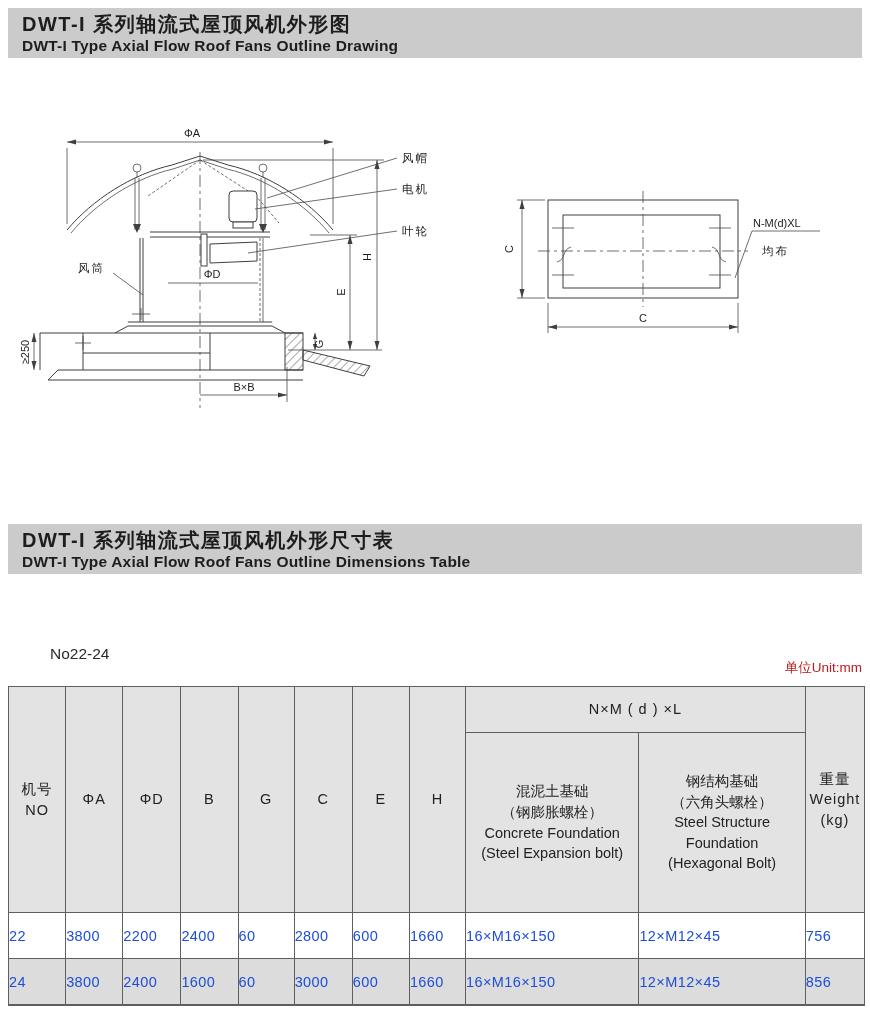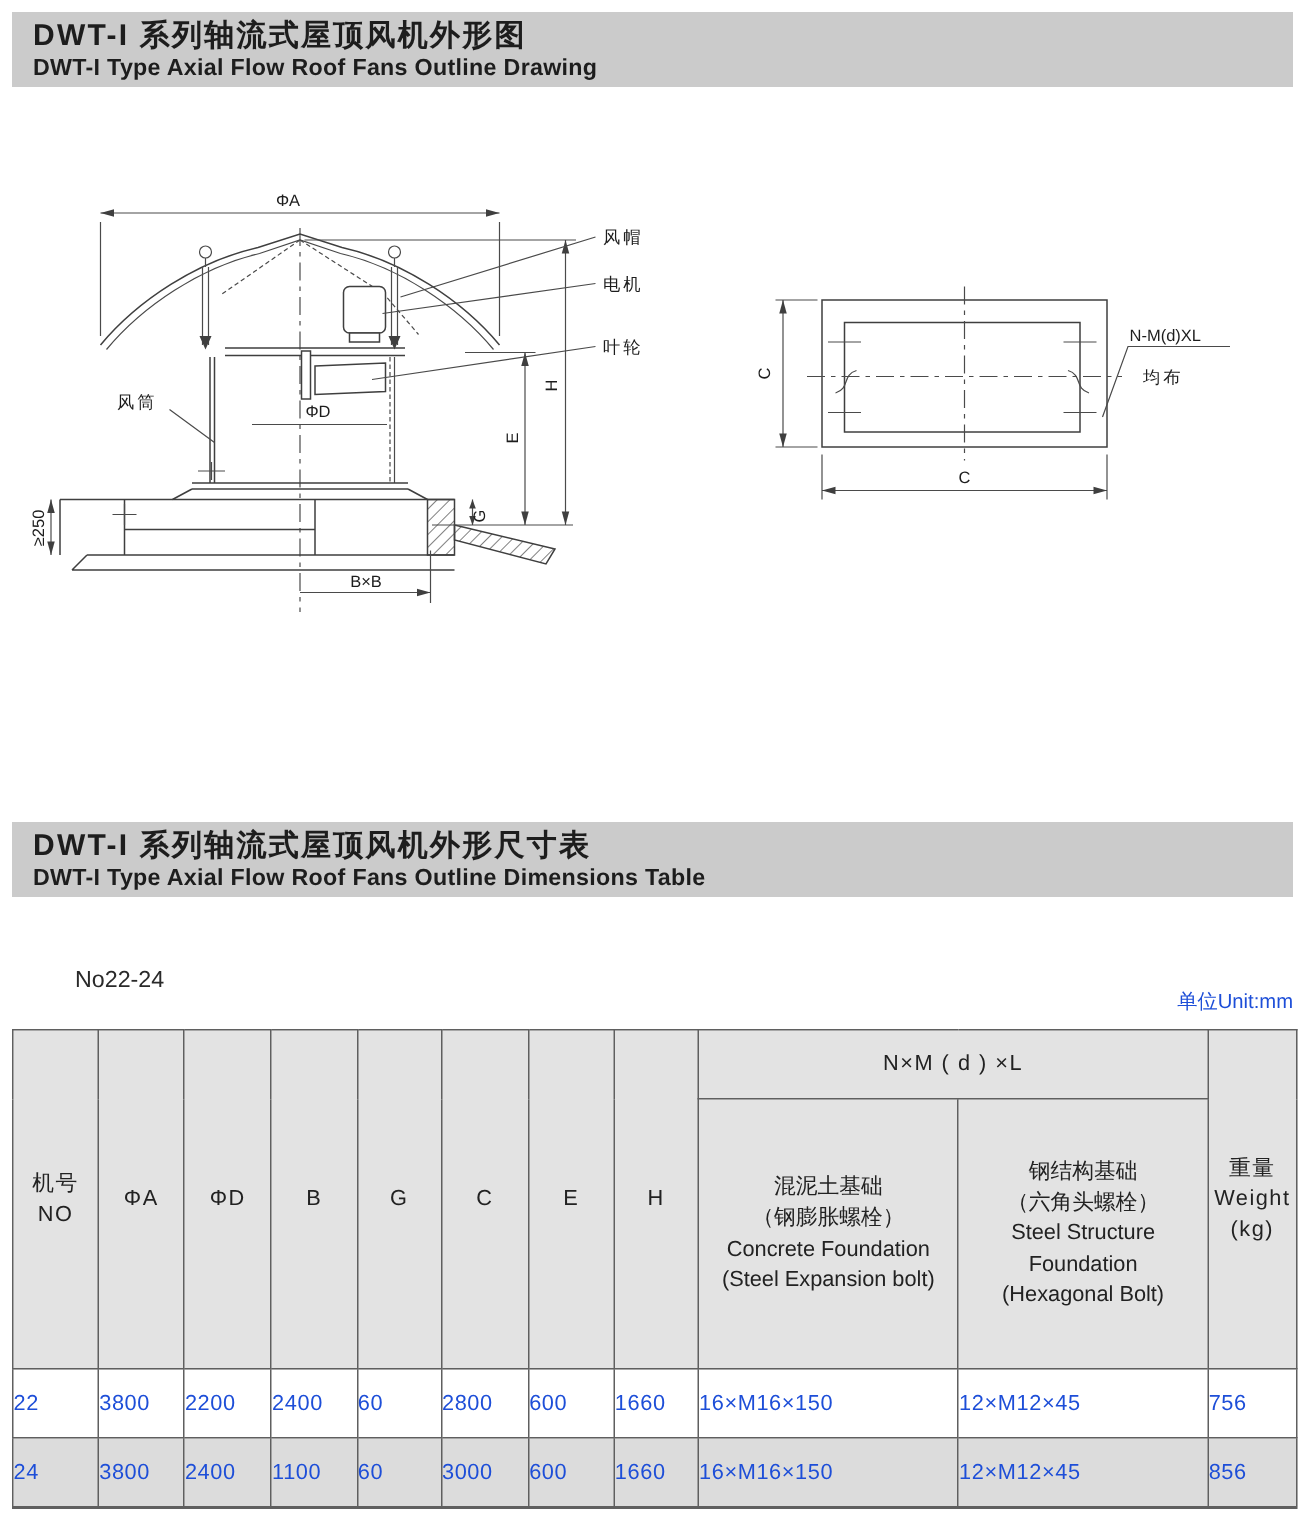--- a/index.html
+++ b/index.html
@@ -8,25 +8,25 @@
     font-family:"Liberation Sans","DejaVu Sans",sans-serif;color:#222;
     overflow:hidden;
   }
   .title-bar{
     position:absolute;left:8px;width:854px;height:50px;background:#cbcbcb;
     padding:5px 0 0 14px;box-sizing:border-box;
   }
   .title-zh{font-size:20px;font-weight:bold;letter-spacing:1.5px;color:#1d1d1d;line-height:1.15;}
   .title-en{font-size:15.5px;font-weight:bold;color:#1d1d1d;letter-spacing:0.2px;line-height:1.25;}
   #bar-drawing{top:8px;}
-  #bar-table{top:548px;}
+  #bar-table{top:524px;}
   #svg-elevation{position:absolute;left:20px;top:112px;}
   #svg-plan{position:absolute;left:490px;top:185px;}
   #range-label{position:absolute;left:10px;top:645px;font-size:15.5px;color:#2a2a2a;margin-left:40px;}
-  #unit-label{position:absolute;right:8px;top:659px;font-size:13.5px;color:#1d4ed8;}
+  #unit-label{position:absolute;right:8px;top:659px;font-size:13.5px;color:#b91c1c;}
   #dim-table{
     position:absolute;left:8px;top:686px;width:857px;
     border-collapse:collapse;table-layout:fixed;
   }
   #dim-table th,#dim-table td{
     border:1px solid #5f5f5f;vertical-align:middle;
     font-weight:normal;padding:0;
   }
   #dim-table{border:1px solid #5f5f5f;border-bottom:2px solid #5f5f5f;}
   #dim-table thead th{background:#e3e3e3;font-size:14.5px;white-space:pre-line;line-height:1.42;}
@@ -252,21 +252,21 @@
       <td>600</td>
       <td>1660</td>
       <td>16×M16×150</td>
       <td>12×M12×45</td>
       <td>756</td>
     </tr>
     <tr class="alt">
       <td>24</td>
       <td>3800</td>
       <td>2400</td>
-      <td>1100</td>
+      <td>1600</td>
       <td>60</td>
       <td>3000</td>
       <td>600</td>
       <td>1660</td>
       <td>16×M16×150</td>
       <td>12×M12×45</td>
       <td>856</td>
     </tr>
   </tbody>
 </table>

